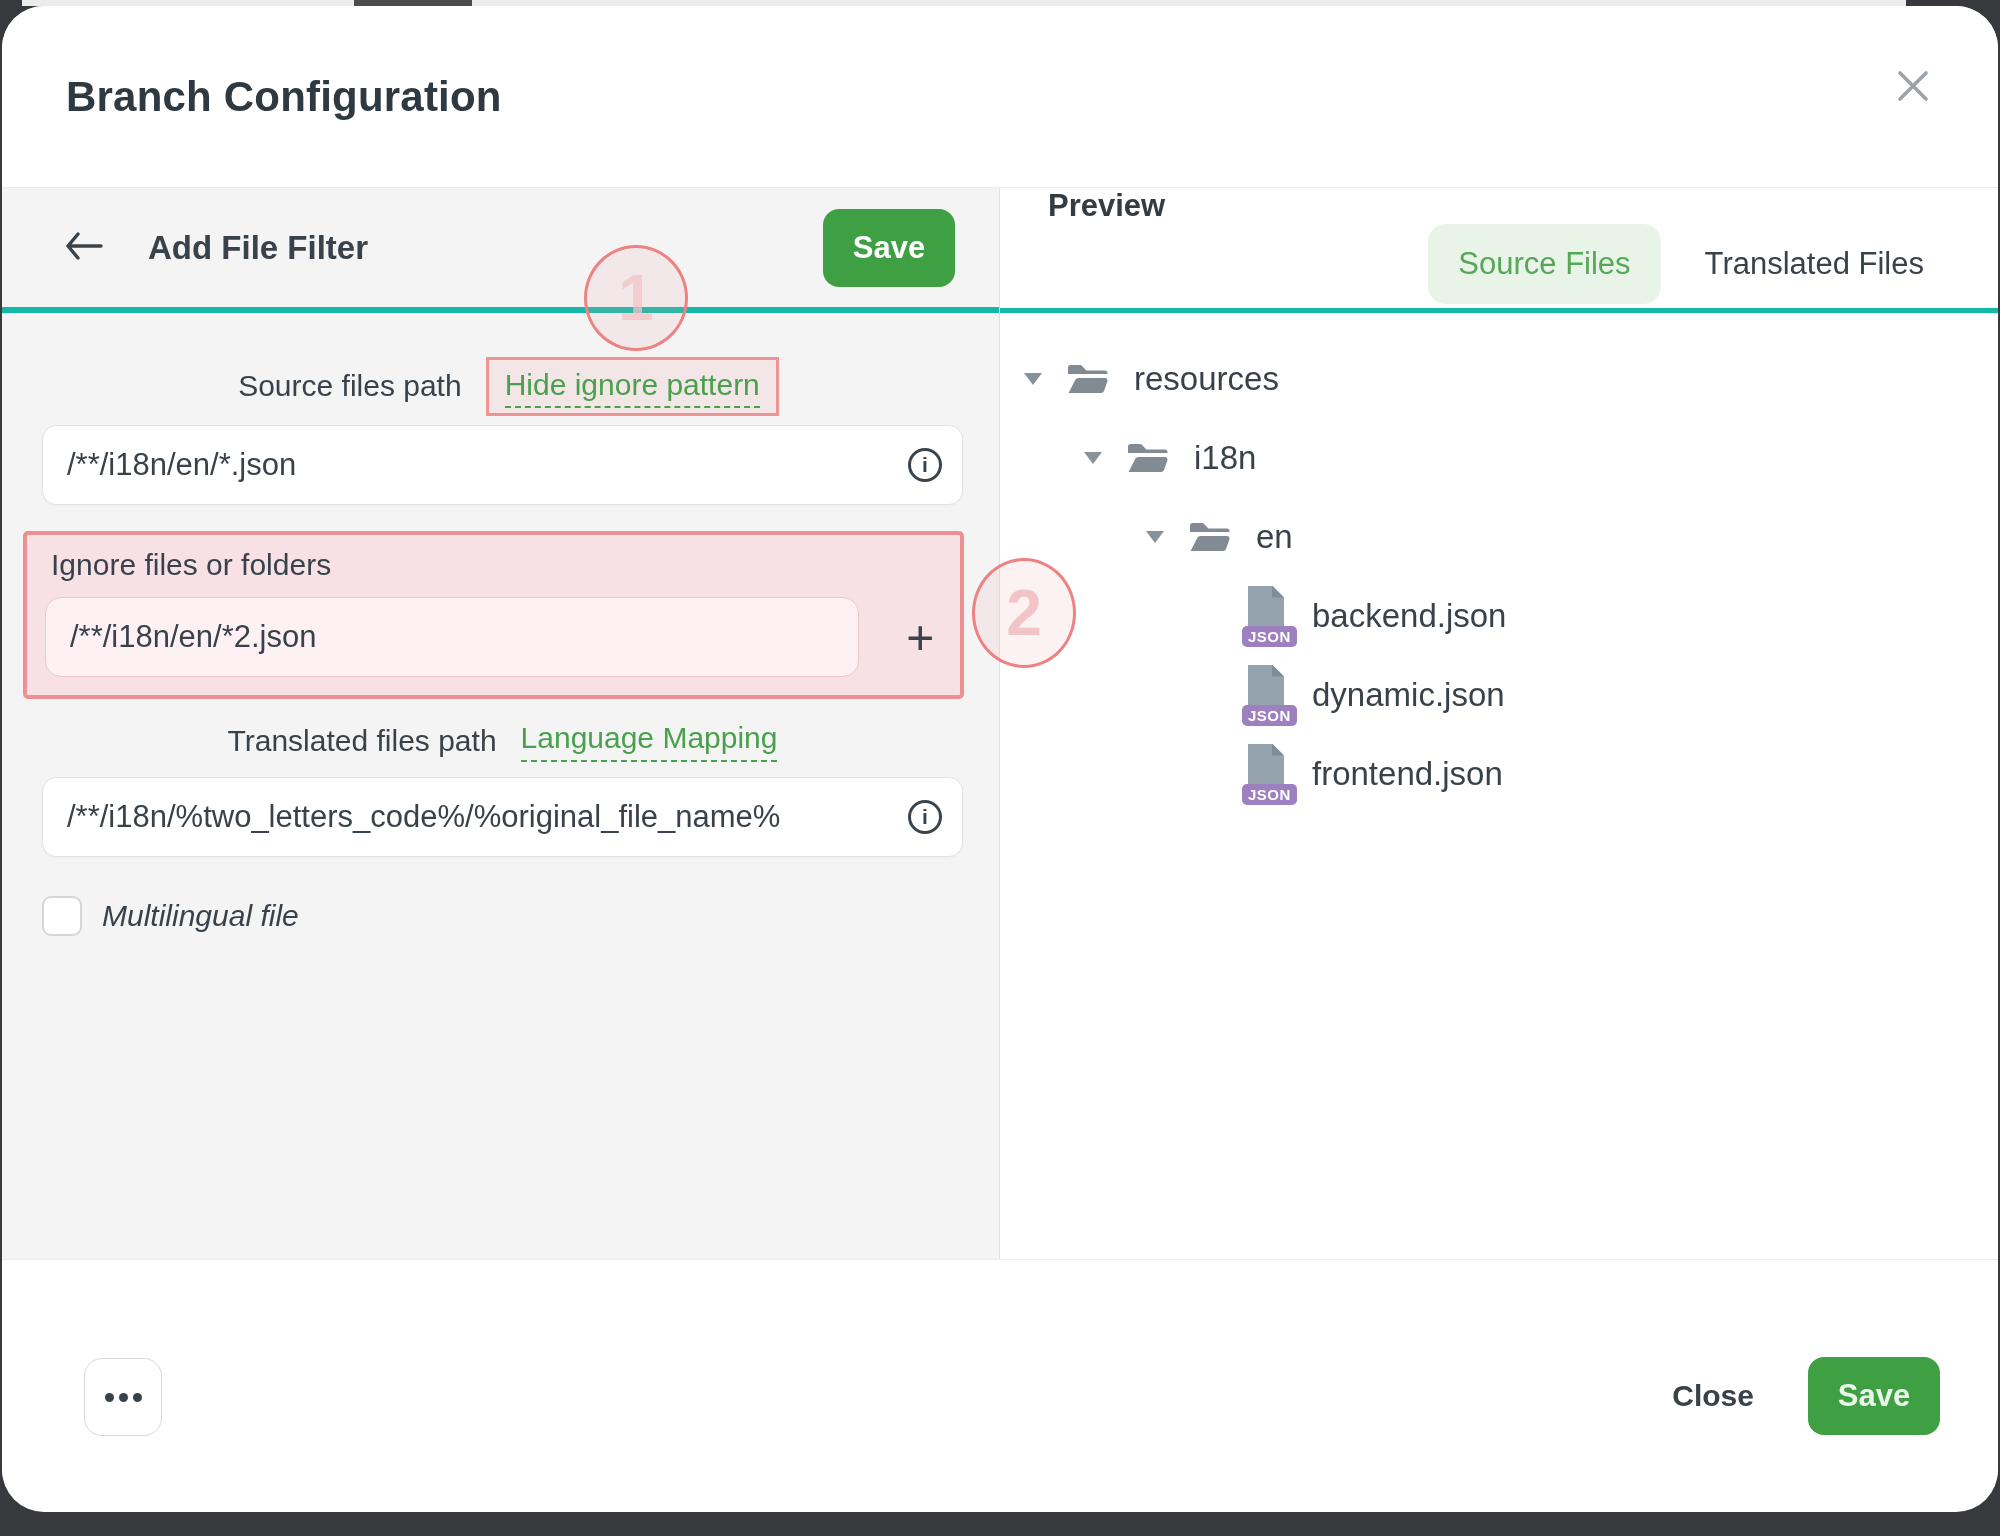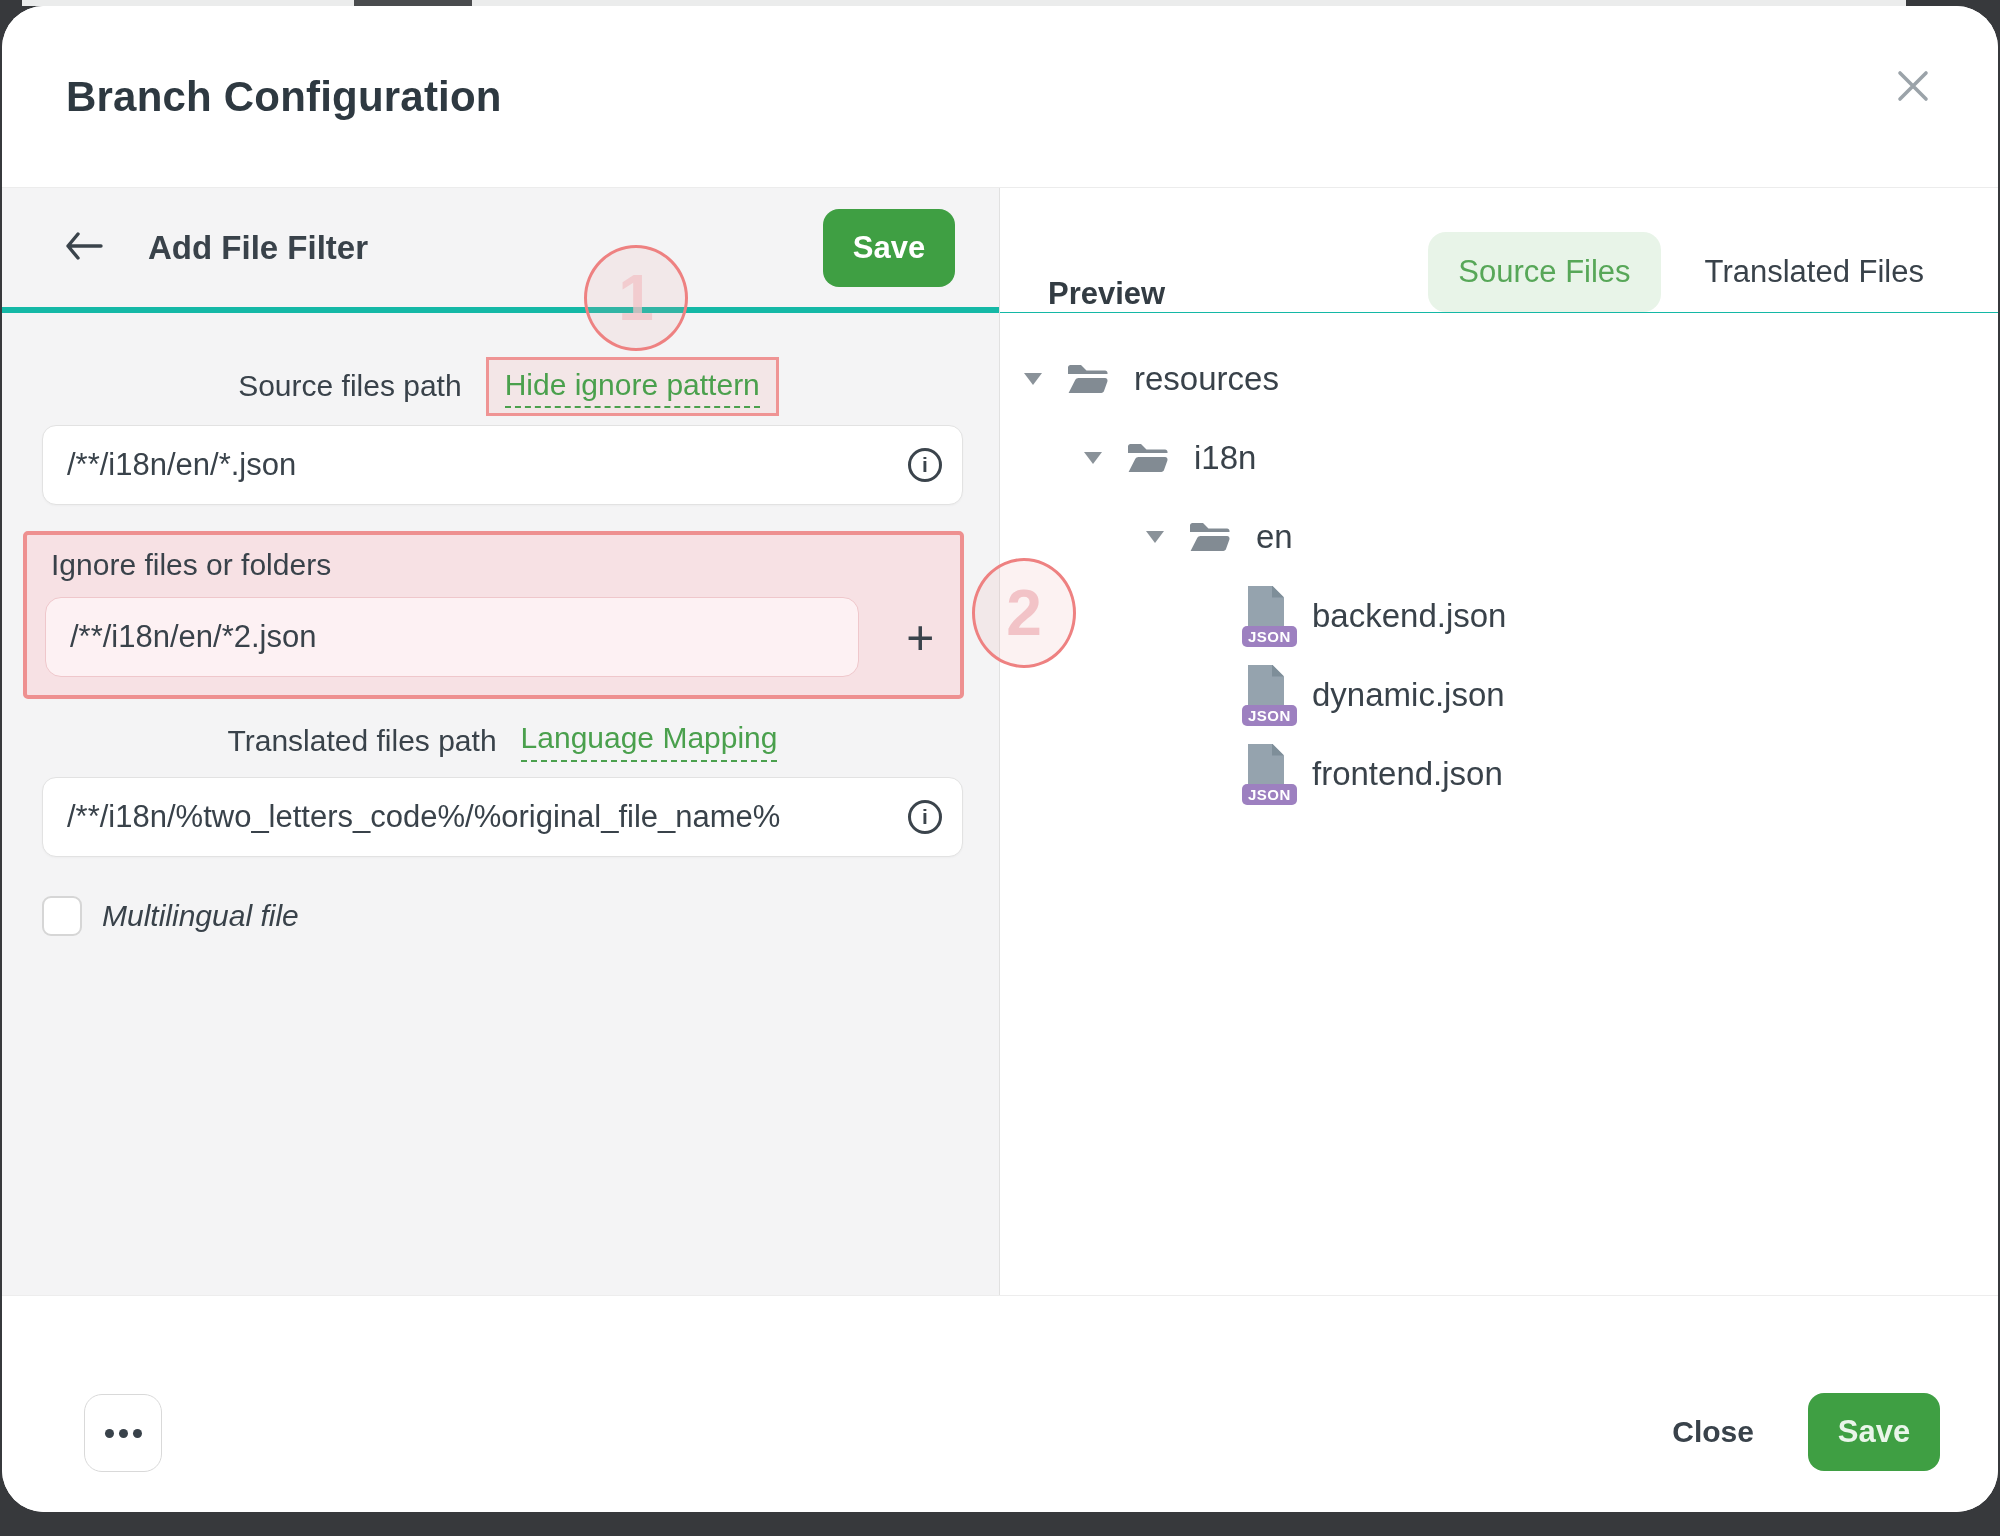--- a/index.html
+++ b/index.html
@@ -98,22 +98,22 @@
 
   .checkbox-row { margin-top:38px; display:flex; align-items:center; height:42px;font-style:italic; }
   .checkbox {
     width:40px; height:40px; background:#fff; border:2px solid #d6d6d6; border-radius:9px;
     margin-right:20px; cursor:pointer; flex:0 0 auto;
   }
 
   
   .right-panel { flex:1; background:#fff; }
   .preview-header {
-    height:125px; display:flex; align-items:flex-end;
-    padding:0 74px 0 48px; border-bottom:1px solid #14b8a6;
+    height:125px; display:flex; align-items:flex-start;
+    padding:0 74px 0 48px; border-bottom:5px solid #14b8a6;flex-direction:column;
   }
   .preview-title { font-size:31px; font-weight:600; color:#333c43; }
   .tabs { margin-left:auto; display:flex; align-items:center; gap:44px; }
   .tab { font-size:31px; color:#39424a; cursor:pointer; }
   .tab.active {
     background:#e8f4e8; color:#57a758; border-radius:18px;
     padding:21px 30px; line-height:38px;
   }
 
   .tree { padding-top:26px; }
@@ -139,21 +139,21 @@
     clip-path:polygon(0 0, 100% 100%, 0 100%);
   }
   .json-badge {
     position:absolute; left:0; top:40px; height:21px; padding:0 6px;
     background:#9d80c0; border-radius:5px; color:#fff;
     font-size:15px; font-weight:bold; line-height:21px; letter-spacing:.5px;
   }
 
   
   .footer {
-    position:absolute; left:0; top:1289px; width:1996px; height:217px;
+    position:absolute; left:0; top:1253px; width:1996px; height:217px;
     background:#fff; border-top:1px solid #ededed;
   }
   .more-btn {
     position:absolute; left:82px; top:98px; width:78px; height:78px;
     background:#fff; border:1px solid #d9d9d9; border-radius:18px; cursor:pointer;
     display:flex; align-items:center; justify-content:center; gap:5px;
   }
   .dot { width:9px; height:9px; border-radius:50%; background:#39424a; }
   .footer-actions {
     position:absolute; right:58px; top:97px; height:78px;

